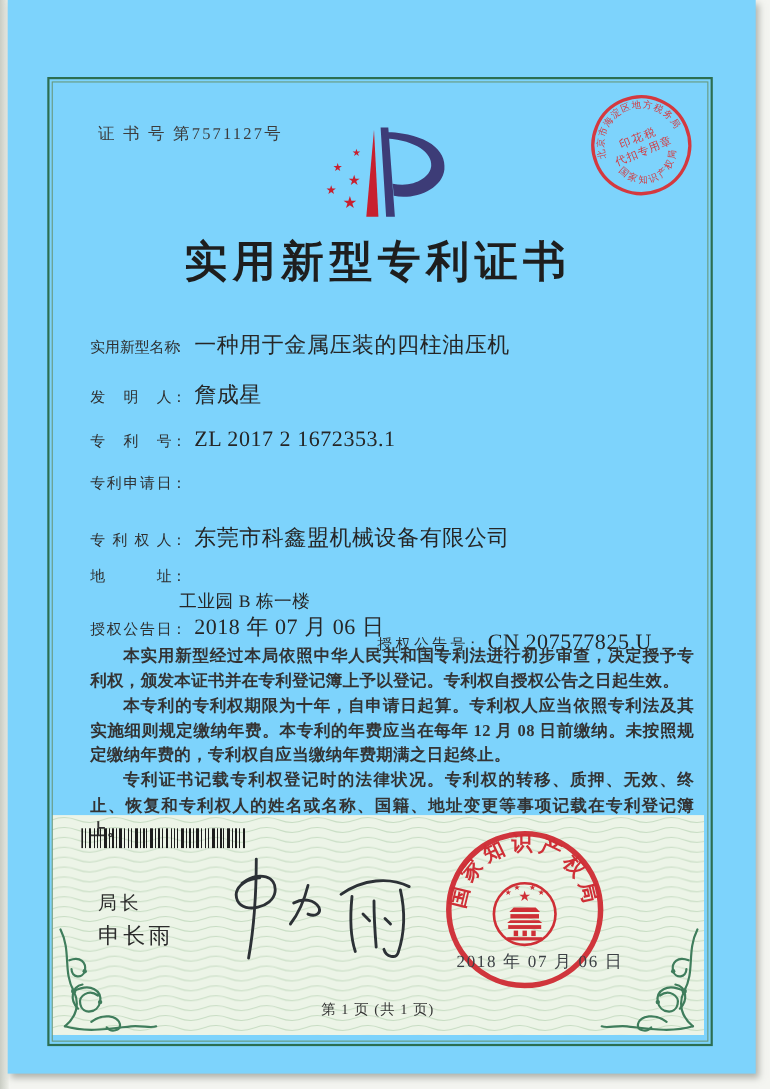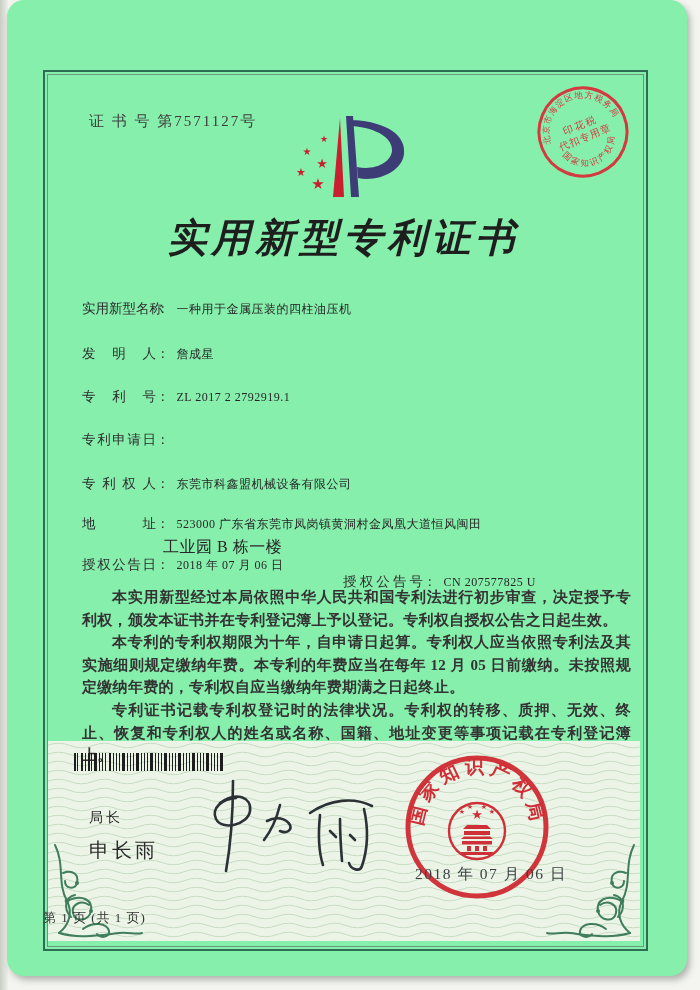--- a/index.html
+++ b/index.html
@@ -6,62 +6,61 @@
   body{
     width:700px;height:990px;position:relative;overflow:hidden;
     background:#f4f5f1;
     font-family:"Liberation Serif","DejaVu Serif",serif;
     color:#333;
   }
   .scan-edge-left{position:absolute;left:0;top:0;width:8px;height:990px;
     background:linear-gradient(90deg,#c9cdc4,#eef0ea);}
   .paper{
     position:absolute;left:7px;top:0;width:680px;height:976px;
-    background:#86efac;
+    background:#7dd3fc;
     box-shadow:3px 4px 6px rgba(110,115,108,.5);
-    border-radius:17px;
   }
   
   .frame{position:absolute;left:36px;top:70px;width:601px;height:877px;
     border:2.5px solid #2c6e51;}
   .frame-inner{position:absolute;left:2px;top:2px;right:2px;bottom:2px;
     border:1px solid #67997d;}
   .cert-no{position:absolute;left:82px;top:112px;font-size:15px;letter-spacing:2px;color:#3c3c3c;}
   .logo{position:absolute;left:249px;top:96px;width:180px;height:108px;}
   .title{position:absolute;left:36px;top:211px;width:601px;text-align:center;
-    font-size:39px;font-weight:700;letter-spacing:5px;color:#1e1e1e;font-style:italic;}
+    font-size:39px;font-weight:700;letter-spacing:5px;color:#1e1e1e;}
   
   .row{position:absolute;left:75px;display:flex;align-items:baseline;white-space:nowrap;}
   .rlabel{display:inline-block;width:74px;font-size:13.5px;color:#2e2e2e;
     text-align:justify;text-align-last:justify;}
   .colon{font-size:13.5px;color:#2e2e2e;}
-  .rvalue{font-size:12px;color:#262626;margin-left:7px;letter-spacing:.5px;}
+  .rvalue{font-size:20px;color:#262626;margin-left:7px;letter-spacing:.5px;}
   .addr2{position:absolute;left:156px;top:537px;font-size:16px;color:#262626;letter-spacing:.5px;}
   .row-grant2{position:absolute;left:336px;display:flex;align-items:baseline;white-space:nowrap;margin-top:17px;}
   .rlabel-w{display:inline-block;width:80px;font-size:13.5px;color:#2e2e2e;
     text-align:justify;text-align-last:justify;}
   
   .paras{position:absolute;left:75px;top:586px;width:549px;}
   .paras p{margin:0;font-size:15px;line-height:22.6px;text-align:justify;
     text-indent:2em;color:#333;letter-spacing:.3px;font-weight:bold;}
   
   .band{position:absolute;left:40px;top:741px;width:593px;height:200px;}
   .barcode{position:absolute;left:67px;top:753px;width:149px;height:18px;
     background:repeating-linear-gradient(90deg,
       #1d1d1d 0 1.5px,transparent 1.5px 3px,
       #1d1d1d 3px 4px,transparent 4px 6.5px,
       #1d1d1d 6.5px 9px,transparent 9px 11px,
       #1d1d1d 11px 12px,transparent 12px 14px);}
-  .director-title{position:absolute;left:82px;top:809px;font-size:14px;color:#2b2b2b;letter-spacing:3px;}
+  .director-title{position:absolute;left:82px;top:809px;font-size:17px;color:#2b2b2b;letter-spacing:3px;}
   .director-name{position:absolute;left:82px;top:837px;font-size:20px;color:#2b2b2b;letter-spacing:3px;font-family:Liberation Mono, monospace;}
   .signature{position:absolute;left:185px;top:773px;width:190px;height:108px;}
   .seal{position:absolute;left:396px;top:753px;width:148px;height:148px;}
   .seal-date{position:absolute;left:408px;top:864px;font-size:15.5px;color:#3c4045;letter-spacing:1.5px;}
   .tax-stamp{position:absolute;left:528px;top:84px;width:96px;height:96px;transform:rotate(-22deg);}
-  .footer{position:absolute;left:36px;top:909px;width:601px;
+  .footer{position:absolute;left:36px;top:909px;width:601px;text-align:center;
     font-size:13px;color:#343434;letter-spacing:1px;}
   .ornament{position:absolute;width:95px;height:100px;}
   .orn-left{left:42px;top:843px;}
   .orn-right{left:538px;top:843px;transform:scaleX(-1);}
 </style>
 </head>
 <body>
 
 <div class="scan-edge-left"></div>
 
@@ -152,51 +151,50 @@
     <span class="rvalue">一种用于金属压装的四柱油压机</span>
   </div>
   <div class="row" style="top:345px">
     <span class="rlabel">发明人</span>
       <span class="colon">：</span>
     <span class="rvalue">詹成星</span>
   </div>
   <div class="row" style="top:388px">
     <span class="rlabel">专利号</span>
       <span class="colon">：</span>
-    <span class="rvalue">ZL 2017 2 2792919.1</span>
+    <span class="rvalue">ZL 2017 2 1672353.1</span>
   </div>
   <div class="row" style="top:431px">
     <span class="rlabel">专利申请日</span>
       <span class="colon">：</span>
   </div>
   <div class="row" style="top:475px">
     <span class="rlabel">专利权人</span>
       <span class="colon">：</span>
     <span class="rvalue">东莞市科鑫盟机械设备有限公司</span>
   </div>
   <div class="row" style="top:515px">
     <span class="rlabel">地址</span>
       <span class="colon">：</span>
-    <span class="rvalue">523000 广东省东莞市凤岗镇黄洞村金凤凰大道恒风闽田</span>
   </div>
   <div class="addr2">工业园 B 栋一楼</div>
   <div class="row" style="top:556px">
     <span class="rlabel">授权公告日</span>
       <span class="colon">：</span>
     <span class="rvalue">2018 年 07 月 06 日</span>
   </div>
   <div class="row-grant2" style="top:556px">
     <span class="rlabel-w">授权公告号</span>
       <span class="colon">：</span>
     <span class="rvalue">CN 207577825 U</span>
   </div>
 
   <div class="paras">
     <p>本实用新型经过本局依照中华人民共和国专利法进行初步审查，决定授予专利权，颁发本证书并在专利登记簿上予以登记。专利权自授权公告之日起生效。</p>
-    <p>本专利的专利权期限为十年，自申请日起算。专利权人应当依照专利法及其实施细则规定缴纳年费。本专利的年费应当在每年 12 月 05 日前缴纳。未按照规定缴纳年费的，专利权自应当缴纳年费期满之日起终止。</p>
+    <p>本专利的专利权期限为十年，自申请日起算。专利权人应当依照专利法及其实施细则规定缴纳年费。本专利的年费应当在每年 12 月 08 日前缴纳。未按照规定缴纳年费的，专利权自应当缴纳年费期满之日起终止。</p>
     <p>专利证书记载专利权登记时的法律状况。专利权的转移、质押、无效、终止、恢复和专利权人的姓名或名称、国籍、地址变更等事项记载在专利登记簿上。</p>
   </div>
 
   <div class="barcode"></div>
 
   <div class="director-title">局长</div>
   <div class="director-name">申长雨</div>
 
   <svg class="signature" viewBox="0 0 190 108">
     <g fill="none" stroke="#2c3136" stroke-width="2.6" stroke-linecap="round">

